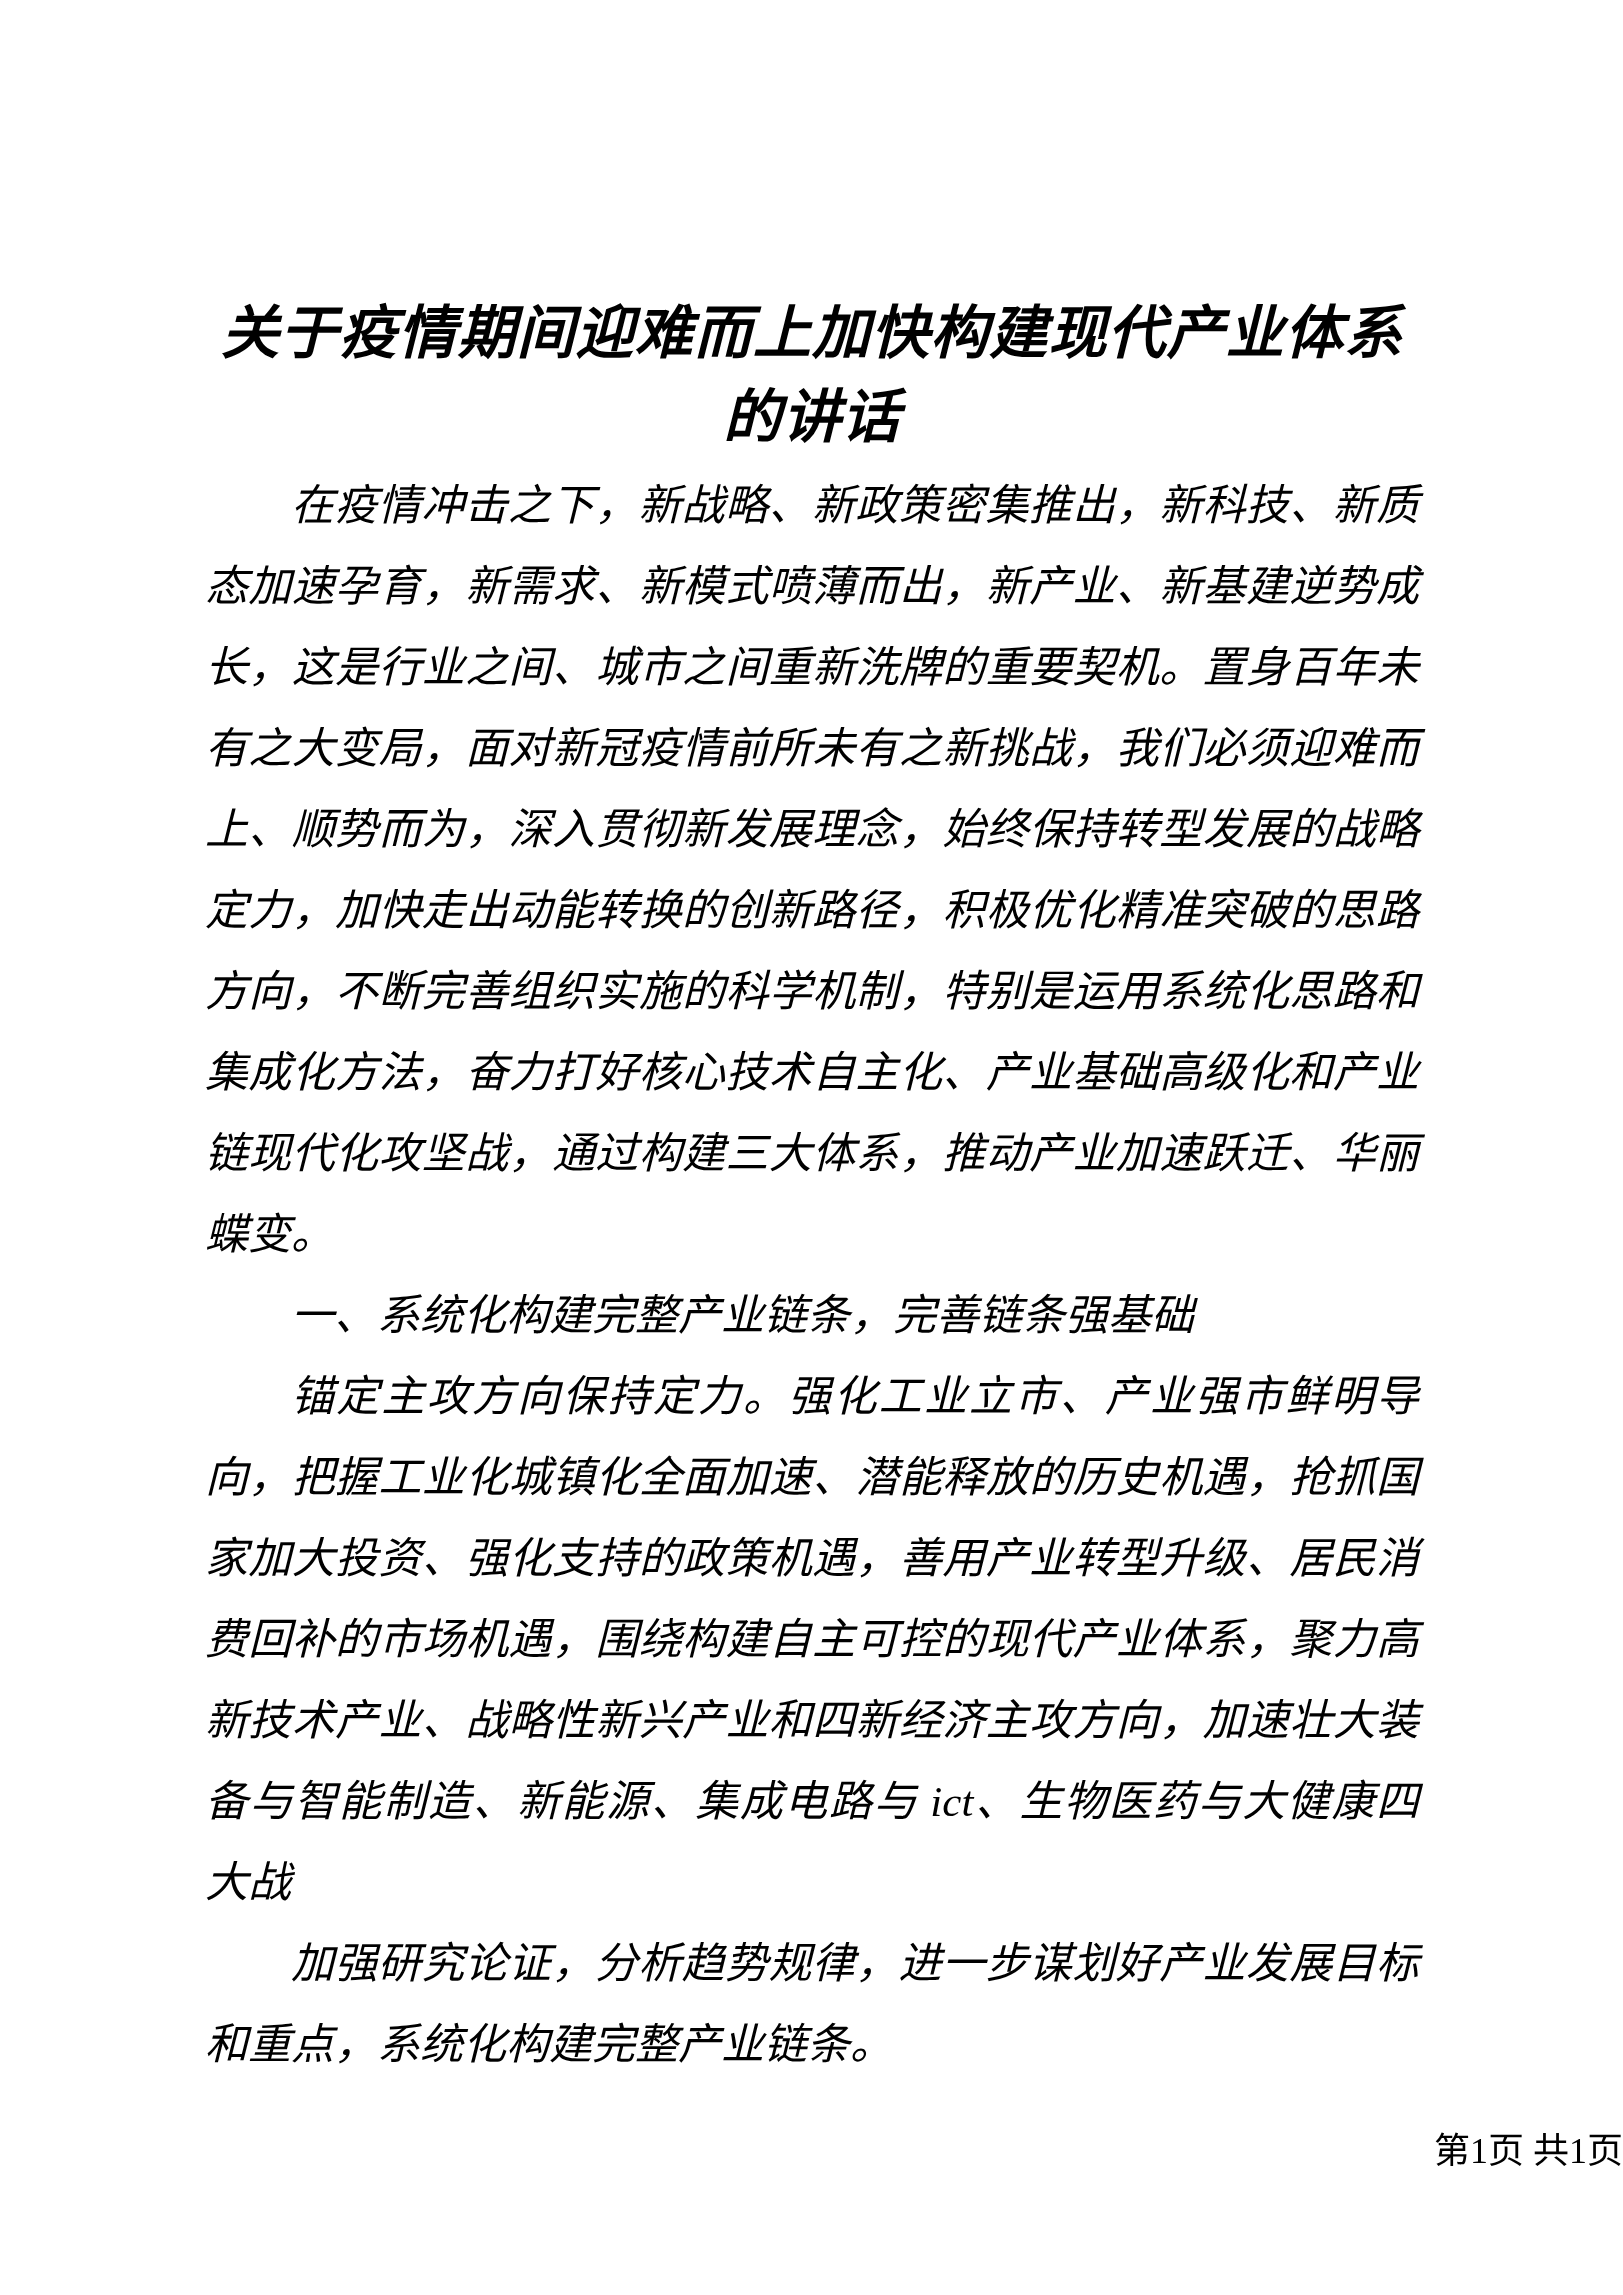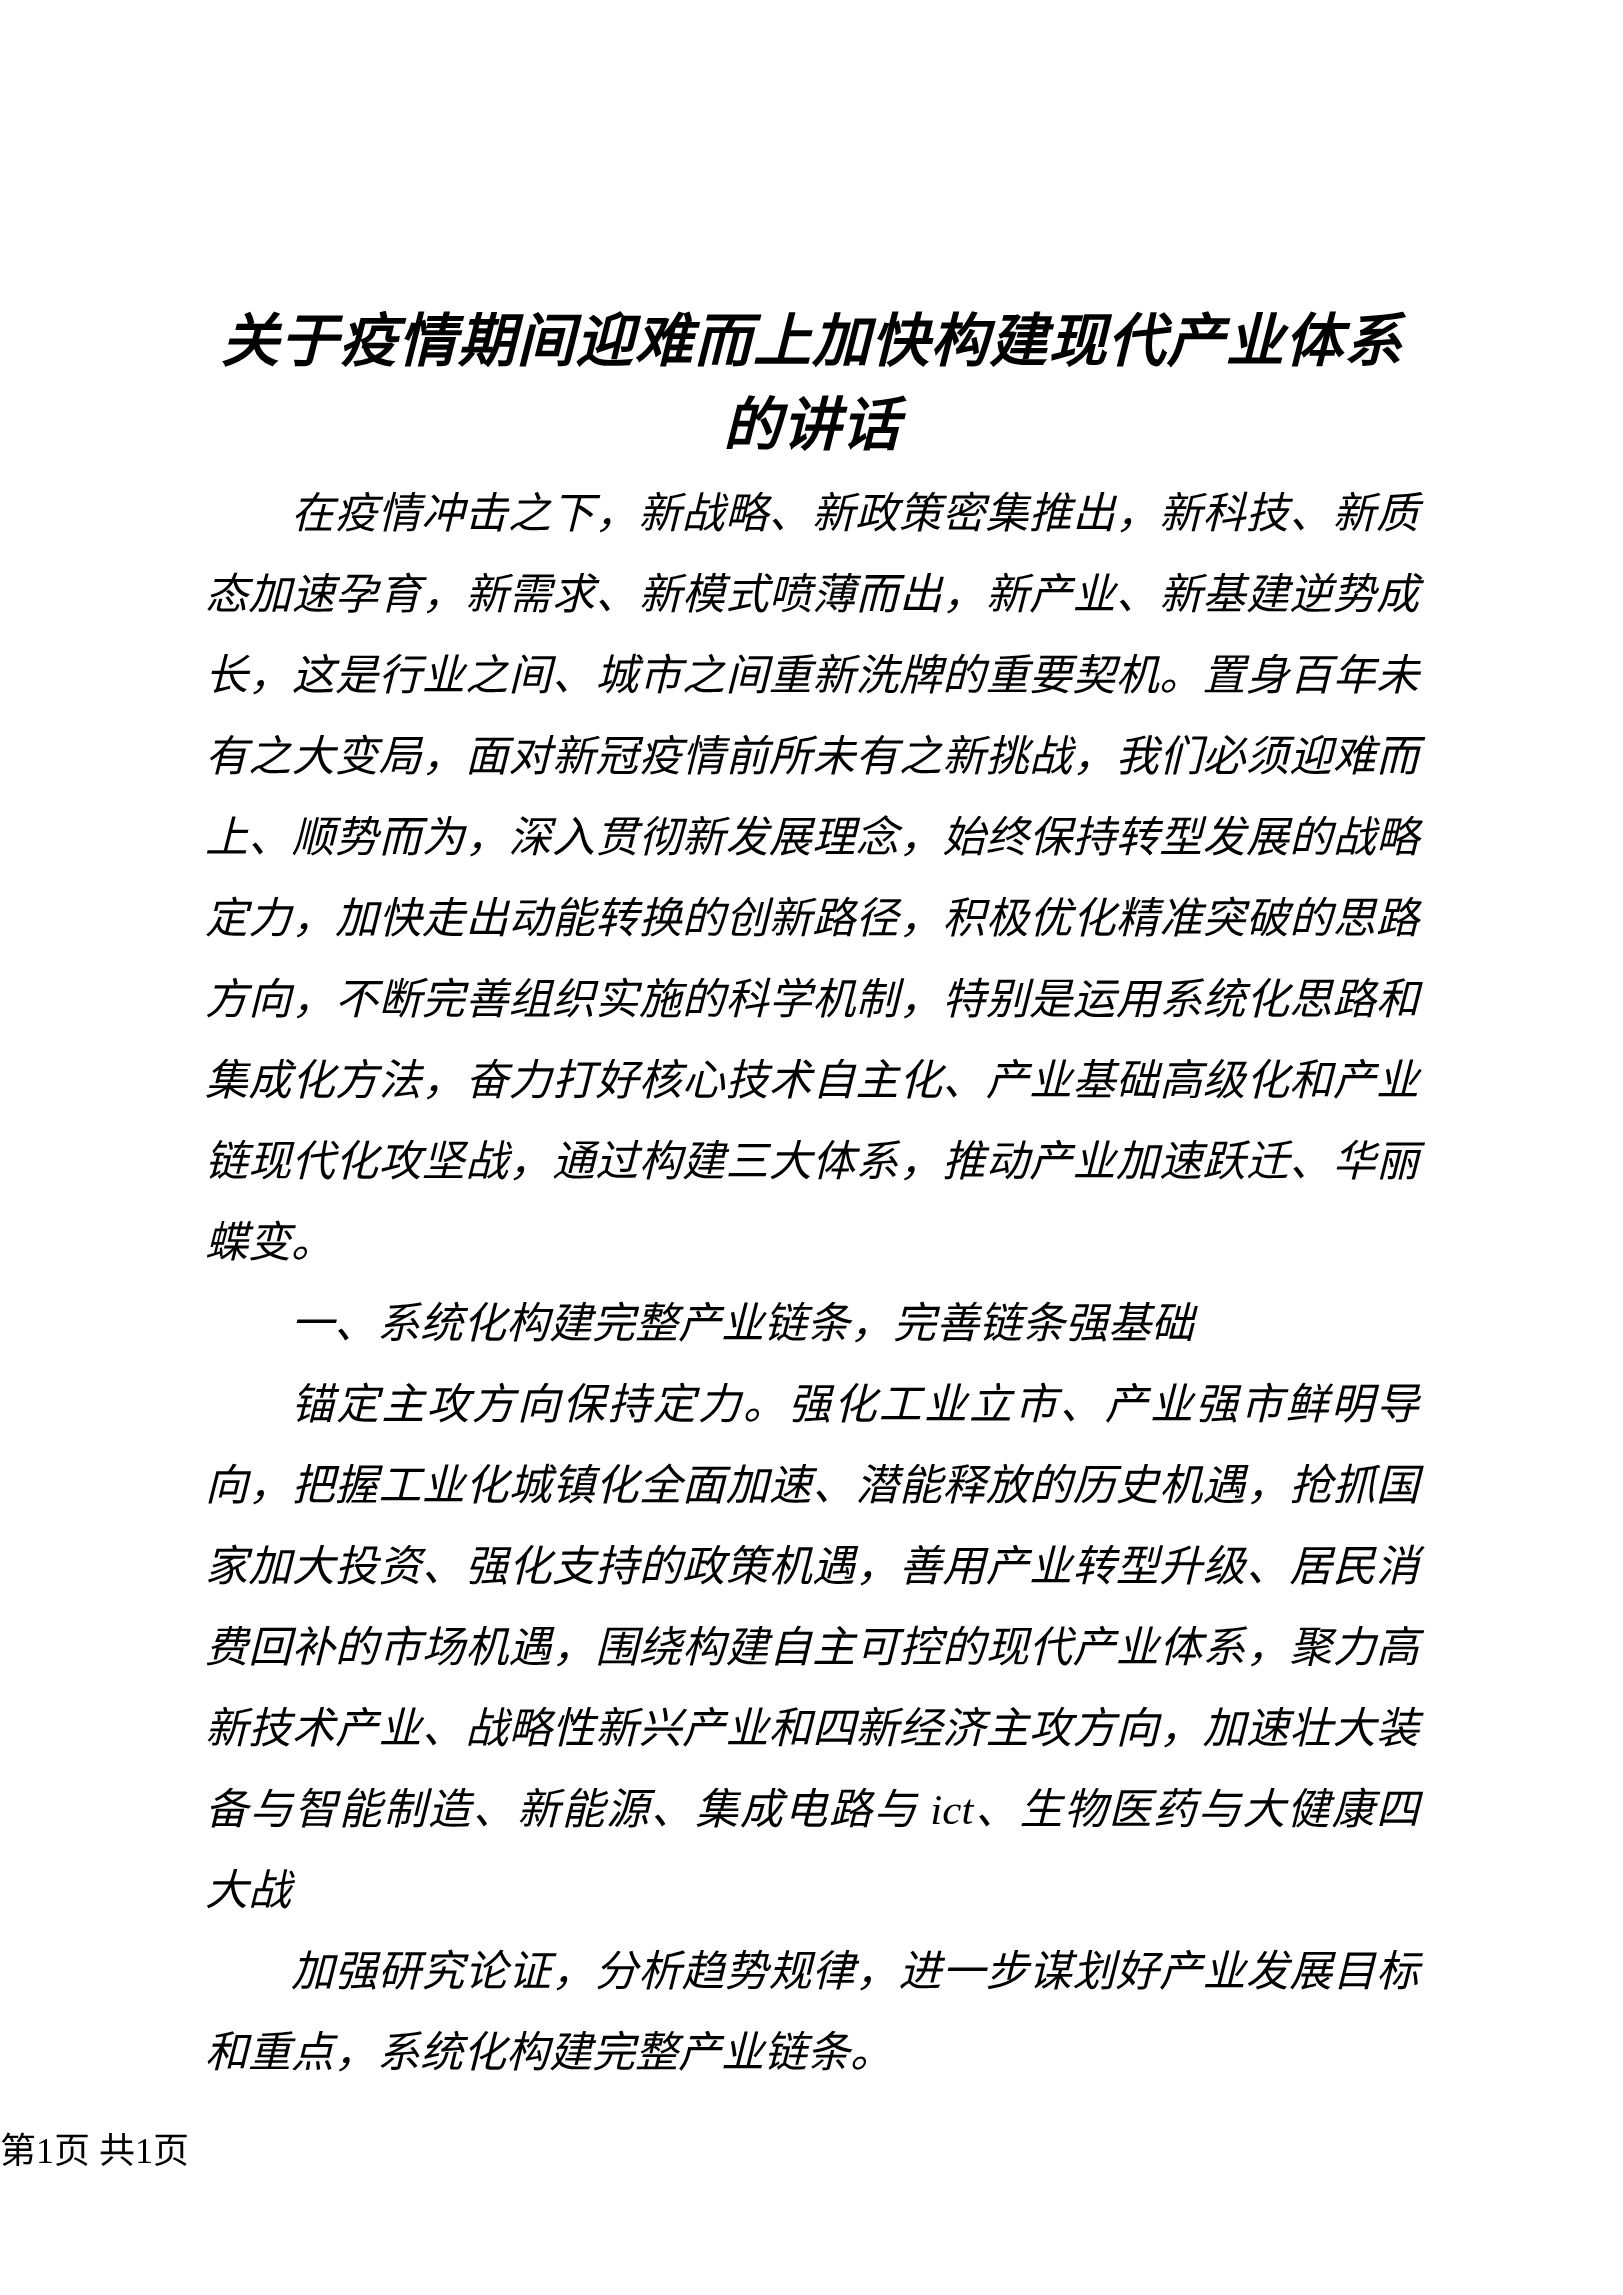--- a/index.html
+++ b/index.html
@@ -13,21 +13,21 @@
     height: 2295px;
     background: #ffffff;
     color: #000000;
     font-family: "Liberation Serif", "DejaVu Serif", serif;
     overflow: hidden;
   }
   .content {
     position: absolute;
     left: 205px;
     width: 1214px;
-    top: 300px;
+    top: 292px;
   }
   .title {
     margin: 0 0 4.5px 0;
     font-size: 58px;
     line-height: 84px;
     font-weight: bold;
     font-style: italic;
     text-align: center;
     letter-spacing: 1.1px;
   }
@@ -42,21 +42,21 @@
     word-break: break-all;
   }
   .para.heading {
     
   }
   .footer {
     position: absolute;
     left: 0;
     width: 100%;
     top: 2126px;
-    text-align: left;
+    text-align: right;
     font-size: 36px;
     line-height: 50px;
     font-style: normal;
     color: #000000;
   }
 </style>
 </head>
 <body>
 
 <div class="page">

